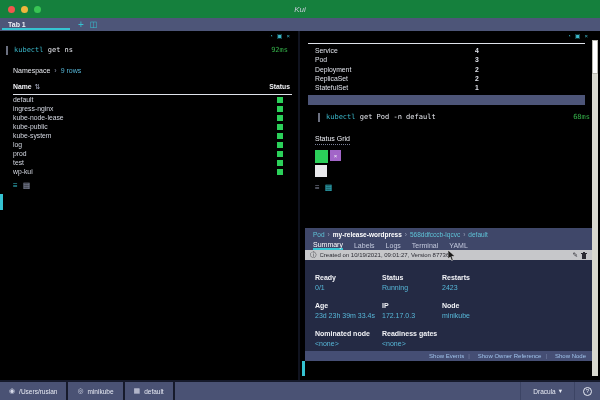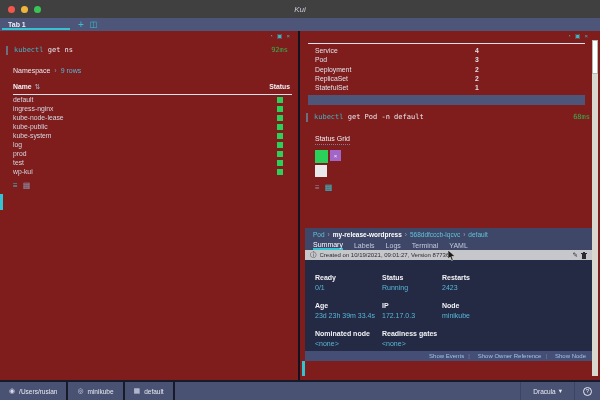--- a/index.html
+++ b/index.html
@@ -3,35 +3,35 @@
 <meta charset="utf-8">
 <style>
   * { margin:0; padding:0; box-sizing:border-box; }
   html,body { width:600px; height:400px; }
   body {
     position:relative; background:#10131f; overflow:hidden;
     font-family:"Liberation Sans", sans-serif; color:#e6e8ee;
     -webkit-font-smoothing:antialiased;
   }
   
-  .titlebar { position:absolute; top:0; left:0; right:0; height:18px; background:#404040; display:flex; align-items:center;font-style:italic; }
+  .titlebar { position:absolute; top:0; left:0; right:0; height:18px; background:#15803d; display:flex; align-items:center;font-style:italic; }
   .lights { display:flex; gap:6px; margin-left:8px; z-index:2; }
   .light { width:7px; height:7px; border-radius:50%; }
   .light.red { background:#f2564d; } .light.yellow { background:#f0b63c; } .light.green { background:#39c554; }
   .win-title { position:absolute; left:0; right:0; text-align:center; font-size:8px; color:#c9ccda; }
   
   .tabbar { position:absolute; top:18px; left:0; right:0; height:13px; background:#4d5578; display:flex; align-items:center; }
   .tab { position:relative; height:100%; width:72px; display:flex; align-items:center; padding-left:8px; font-size:7px; font-weight:bold; color:#eceef5; }
   .tab-underline { position:absolute; left:2px; bottom:1px; width:68px; height:2px; background:#35c3d2; }
   .tab-actions { display:flex; gap:6px; margin-left:6px; color:#35c3d2; align-items:center; }
   .tab-actions .plus { font-size:10px; line-height:10px; }
   .tab-actions .splitv { font-size:8px; line-height:8px; }
   
   .main { position:absolute; top:31px; left:0; right:0; bottom:20px; display:flex; }
-  .split { position:relative; background:#7f1d1d; overflow:hidden; }
+  .split { position:relative; background:#000000; overflow:hidden; }
   .split.left { width:298px; }
   .divider { width:2px; background:#10131f; }
   .split.right { flex:1; }
   .split-controls { position:absolute; top:2px; right:8px; display:flex; gap:4px; color:#3ab7c9; font-size:6px; line-height:6px; }
   .split.right .split-controls { right:12px; }
   
   .block { position:absolute; left:6px; right:10px; display:flex; align-items:flex-start; font-family:"DejaVu Sans Mono", monospace; font-size:7px; }
   .block .cmd { flex:1; border-left:2px solid #6b7080; padding-left:6px; word-break:break-all; line-height:9px; color:#e8eaf0; }
   .block .prefix { color:#3ab7c9; }
   .block .dur { color:#35b24a; margin-left:6px; white-space:nowrap; }
@@ -224,21 +224,21 @@
           <span class="kind-count">2</span>
         </div>
           <div class="kind-row">
           <span class="kind-name">StatefulSet</span>
           <span class="kind-count">1</span>
         </div>
         </div>
     </div>
     <div class="selected-bar"></div>
 
-    <div class="block" style="top:82px;">
+    <div class="block" style="top:82px;margin-left:12px;">
       <div class="cmd">
         <span class="prefix">kubectl</span>
         <span> </span><span>get Pod -n default</span>
       </div>
       <span class="dur">68ms</span>
     </div>
 
     <div class="sg-title">Status Grid</div>
     <div class="sg-grid">
       <span class="sq ok"></span>

